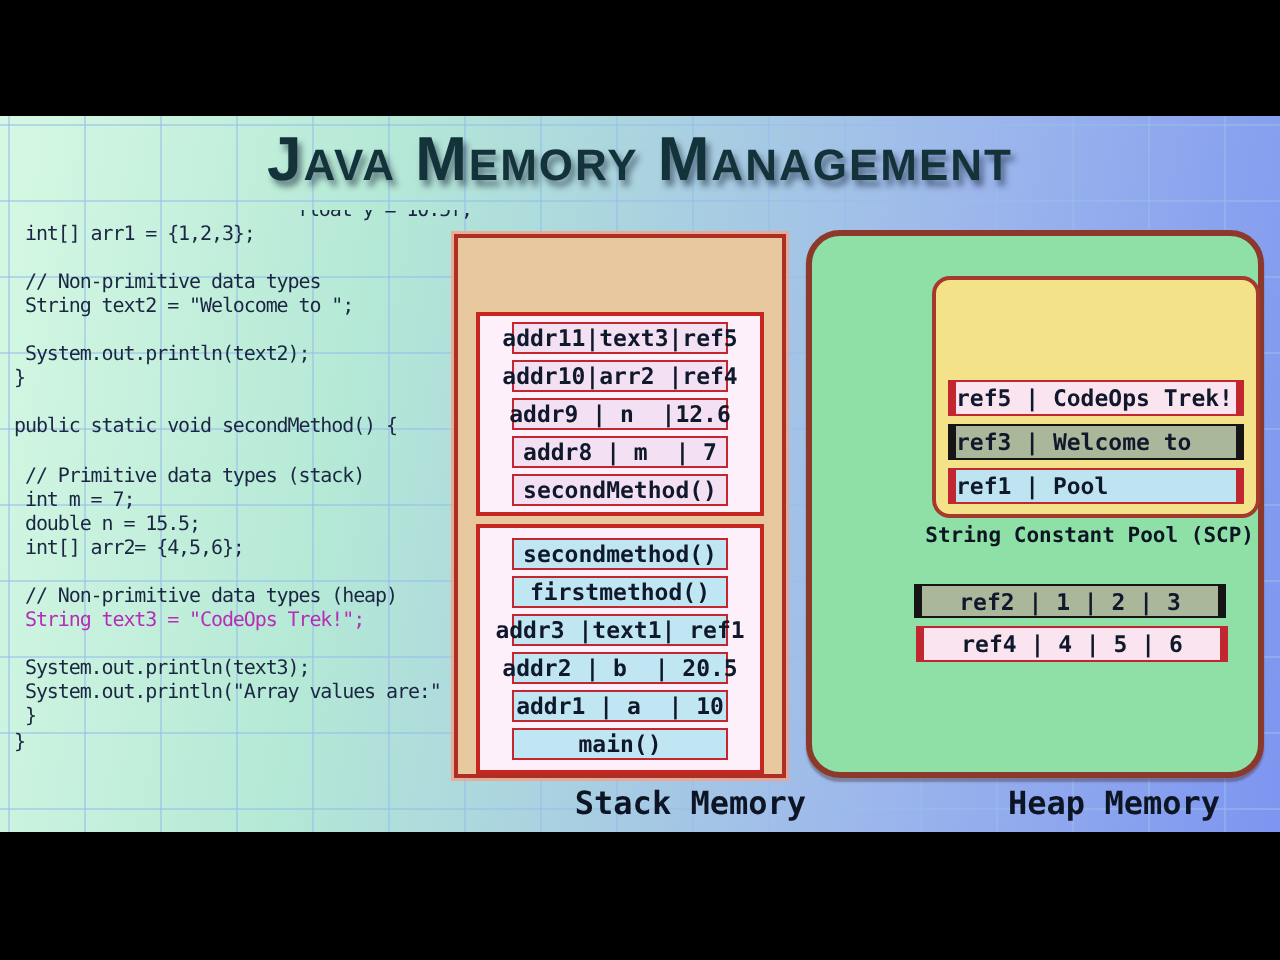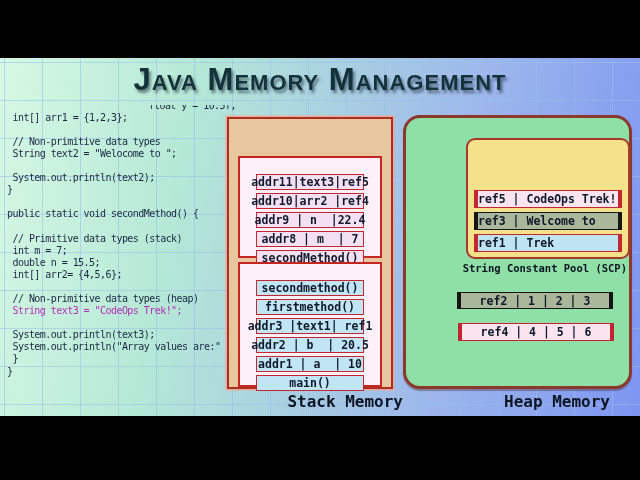--- a/index.html
+++ b/index.html
@@ -27,21 +27,21 @@
     font-size:10px;letter-spacing:-0.55px;color:var(--code_text,#1b2742);}
   .code-line.first{margin-top:-5.5px;text-align:right;}
   .code-line.hl{color:var(--code_highlight,#b62eb6);}
 
   
   .stack-box{position:absolute;left:227px;top:59px;width:166px;height:272px;
     background:var(--stack_fill,#e7c79e);border:2.5px solid var(--stack_border,#ad2f23);
     box-sizing:border-box;box-shadow:0 0 0 1.5px rgba(240,165,140,0.85);}
   .stack-frame{position:absolute;left:9px;width:144px;box-sizing:border-box;
     border:2px solid var(--frame_border,#c5261f);background:var(--frame_bg,#fdf0fa);
-    display:flex;flex-direction:column;padding:16px;gap:3px;}
+    display:flex;flex-direction:column;padding:16px;gap:3px;justify-content:center;}
   .frame-second{top:37px;height:102px;}
   .frame-main{top:143px;height:125px;}
   .srow{flex:1;display:flex;align-items:center;justify-content:center;white-space:pre;
     border:1.5px solid var(--row_border,#c2262e);box-sizing:border-box;
     font-size:11.5px;font-weight:700;color:#10182b;}
   .srow.pink{background:var(--row_pink,#f3e1f3);}
   .srow.blue{background:var(--row_blue,#c0e6f3);}
 
   .mem-label{position:absolute;top:334px;height:20px;text-align:right;
     font-size:16px;font-weight:700;color:var(--label_text,#0d1423);}
@@ -58,21 +58,21 @@
   .hrow{height:18px;display:flex;align-items:center;white-space:pre;box-sizing:border-box;
     font-size:11.5px;font-weight:700;color:#10182b;padding-left:0;
     border-style:solid;border-width:1.5px 4px;}
   .hrow.pink {background:var(--scp_pink,#f9e4f0);border-color:var(--row_border,#c2233a);}
   .hrow.olive{background:var(--scp_olive,#aab79b);border-color:var(--black_border,#151515);}
   .hrow.blue {background:var(--scp_blue,#bee4f2);border-color:var(--row_border,#c2233a);}
   .scp-label{position:absolute;top:144px;right:2px;font-size:10.5px;font-weight:700;
     color:var(--label_text,#0d1423);white-space:pre;}
   .arr{position:absolute;justify-content:center;padding-left:0;margin-left:15px;}
   .arr2{left:36px;top:174px;width:156px;height:17px;}
-  .arr4{left:37px;top:205px;width:156px;height:18px;}
+  .arr4{left:37px;top:195px;width:156px;height:18px;}
 </style>
 </head>
 <body>
 
 <div class="frame">
   <div class="letterbox top"></div>
 
   <div class="content">
     <div class="title">Java Memory Management</div>
 
@@ -99,40 +99,40 @@
       <div class="code-line"> System.out.println(text3);</div>
       <div class="code-line"> System.out.println("Array values are:"</div>
       <div class="code-line"> }</div>
       <div class="code-line">}</div>
     </div>
 
     <div class="stack-box">
       <div class="stack-frame frame-second">
         <div class="srow pink">addr11|text3|ref5</div>
         <div class="srow pink">addr10|arr2 |ref4</div>
-        <div class="srow pink">addr9 | n  |22.4</div>
+        <div class="srow pink">addr9 | n  |12.6</div>
         <div class="srow pink">addr8 | m  | 7</div>
         <div class="srow pink">secondMethod()</div>
       </div>
       <div class="stack-frame frame-main">
         <div class="srow blue">secondmethod()</div>
         <div class="srow blue">firstmethod()</div>
         <div class="srow blue">addr3 |text1| ref1</div>
         <div class="srow blue">addr2 | b  | 20.5</div>
         <div class="srow blue">addr1 | a  | 10</div>
         <div class="srow blue">main()</div>
       </div>
     </div>
     <div class="mem-label stack-label">Stack Memory</div>
 
     <div class="heap-box">
       <div class="scp-box">
         <div class="hrow pink">ref5 | CodeOps Trek!</div>
         <div class="hrow olive">ref3 | Welcome to</div>
-        <div class="hrow blue">ref1 | Trek</div>
+        <div class="hrow blue">ref1 | Pool</div>
       </div>
       <div class="scp-label">String Constant Pool (SCP)</div>
       <div class="hrow olive arr arr2">ref2 | 1 | 2 | 3</div>
       <div class="hrow pink arr arr4">ref4 | 4 | 5 | 6</div>
     </div>
     <div class="mem-label heap-label">Heap Memory</div>
   </div>
 
   <div class="letterbox bottom"></div>
 </div>

